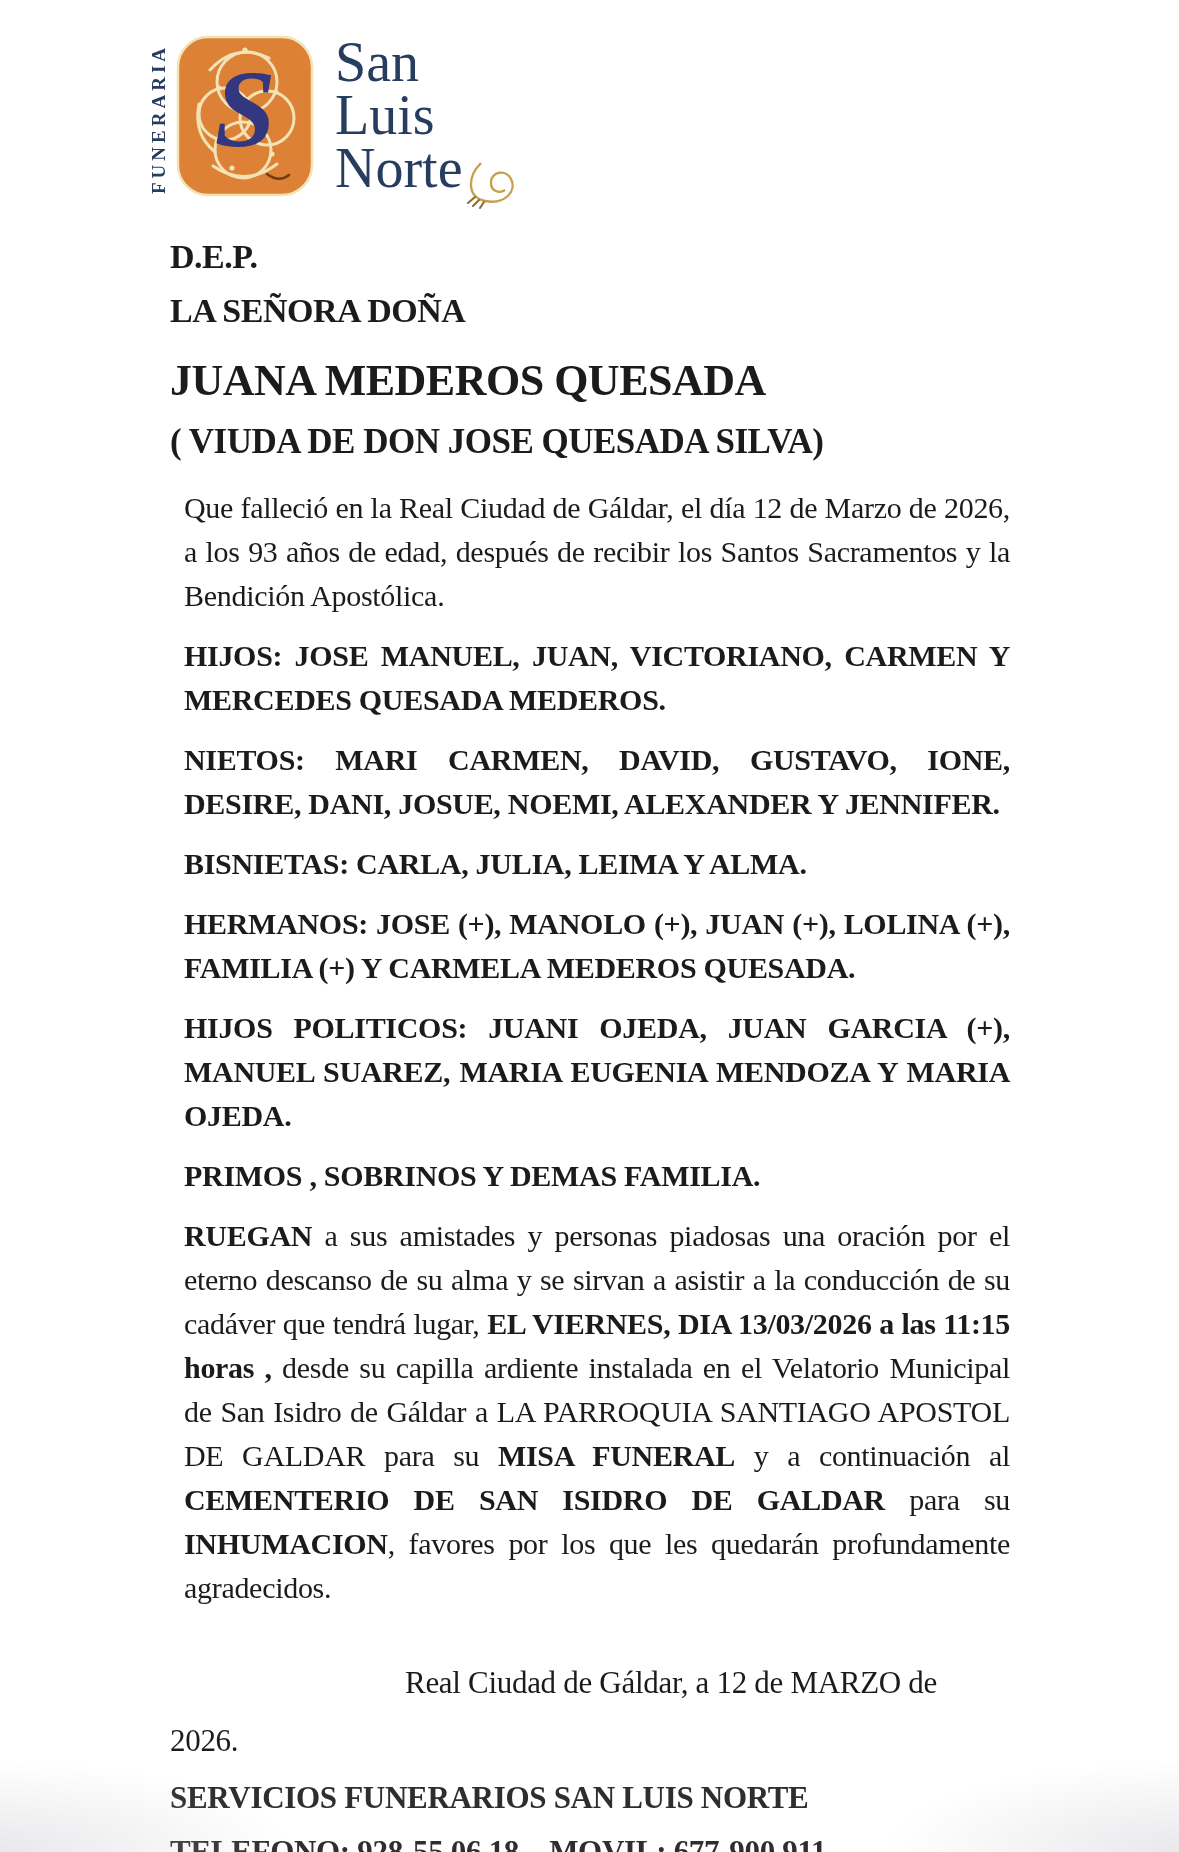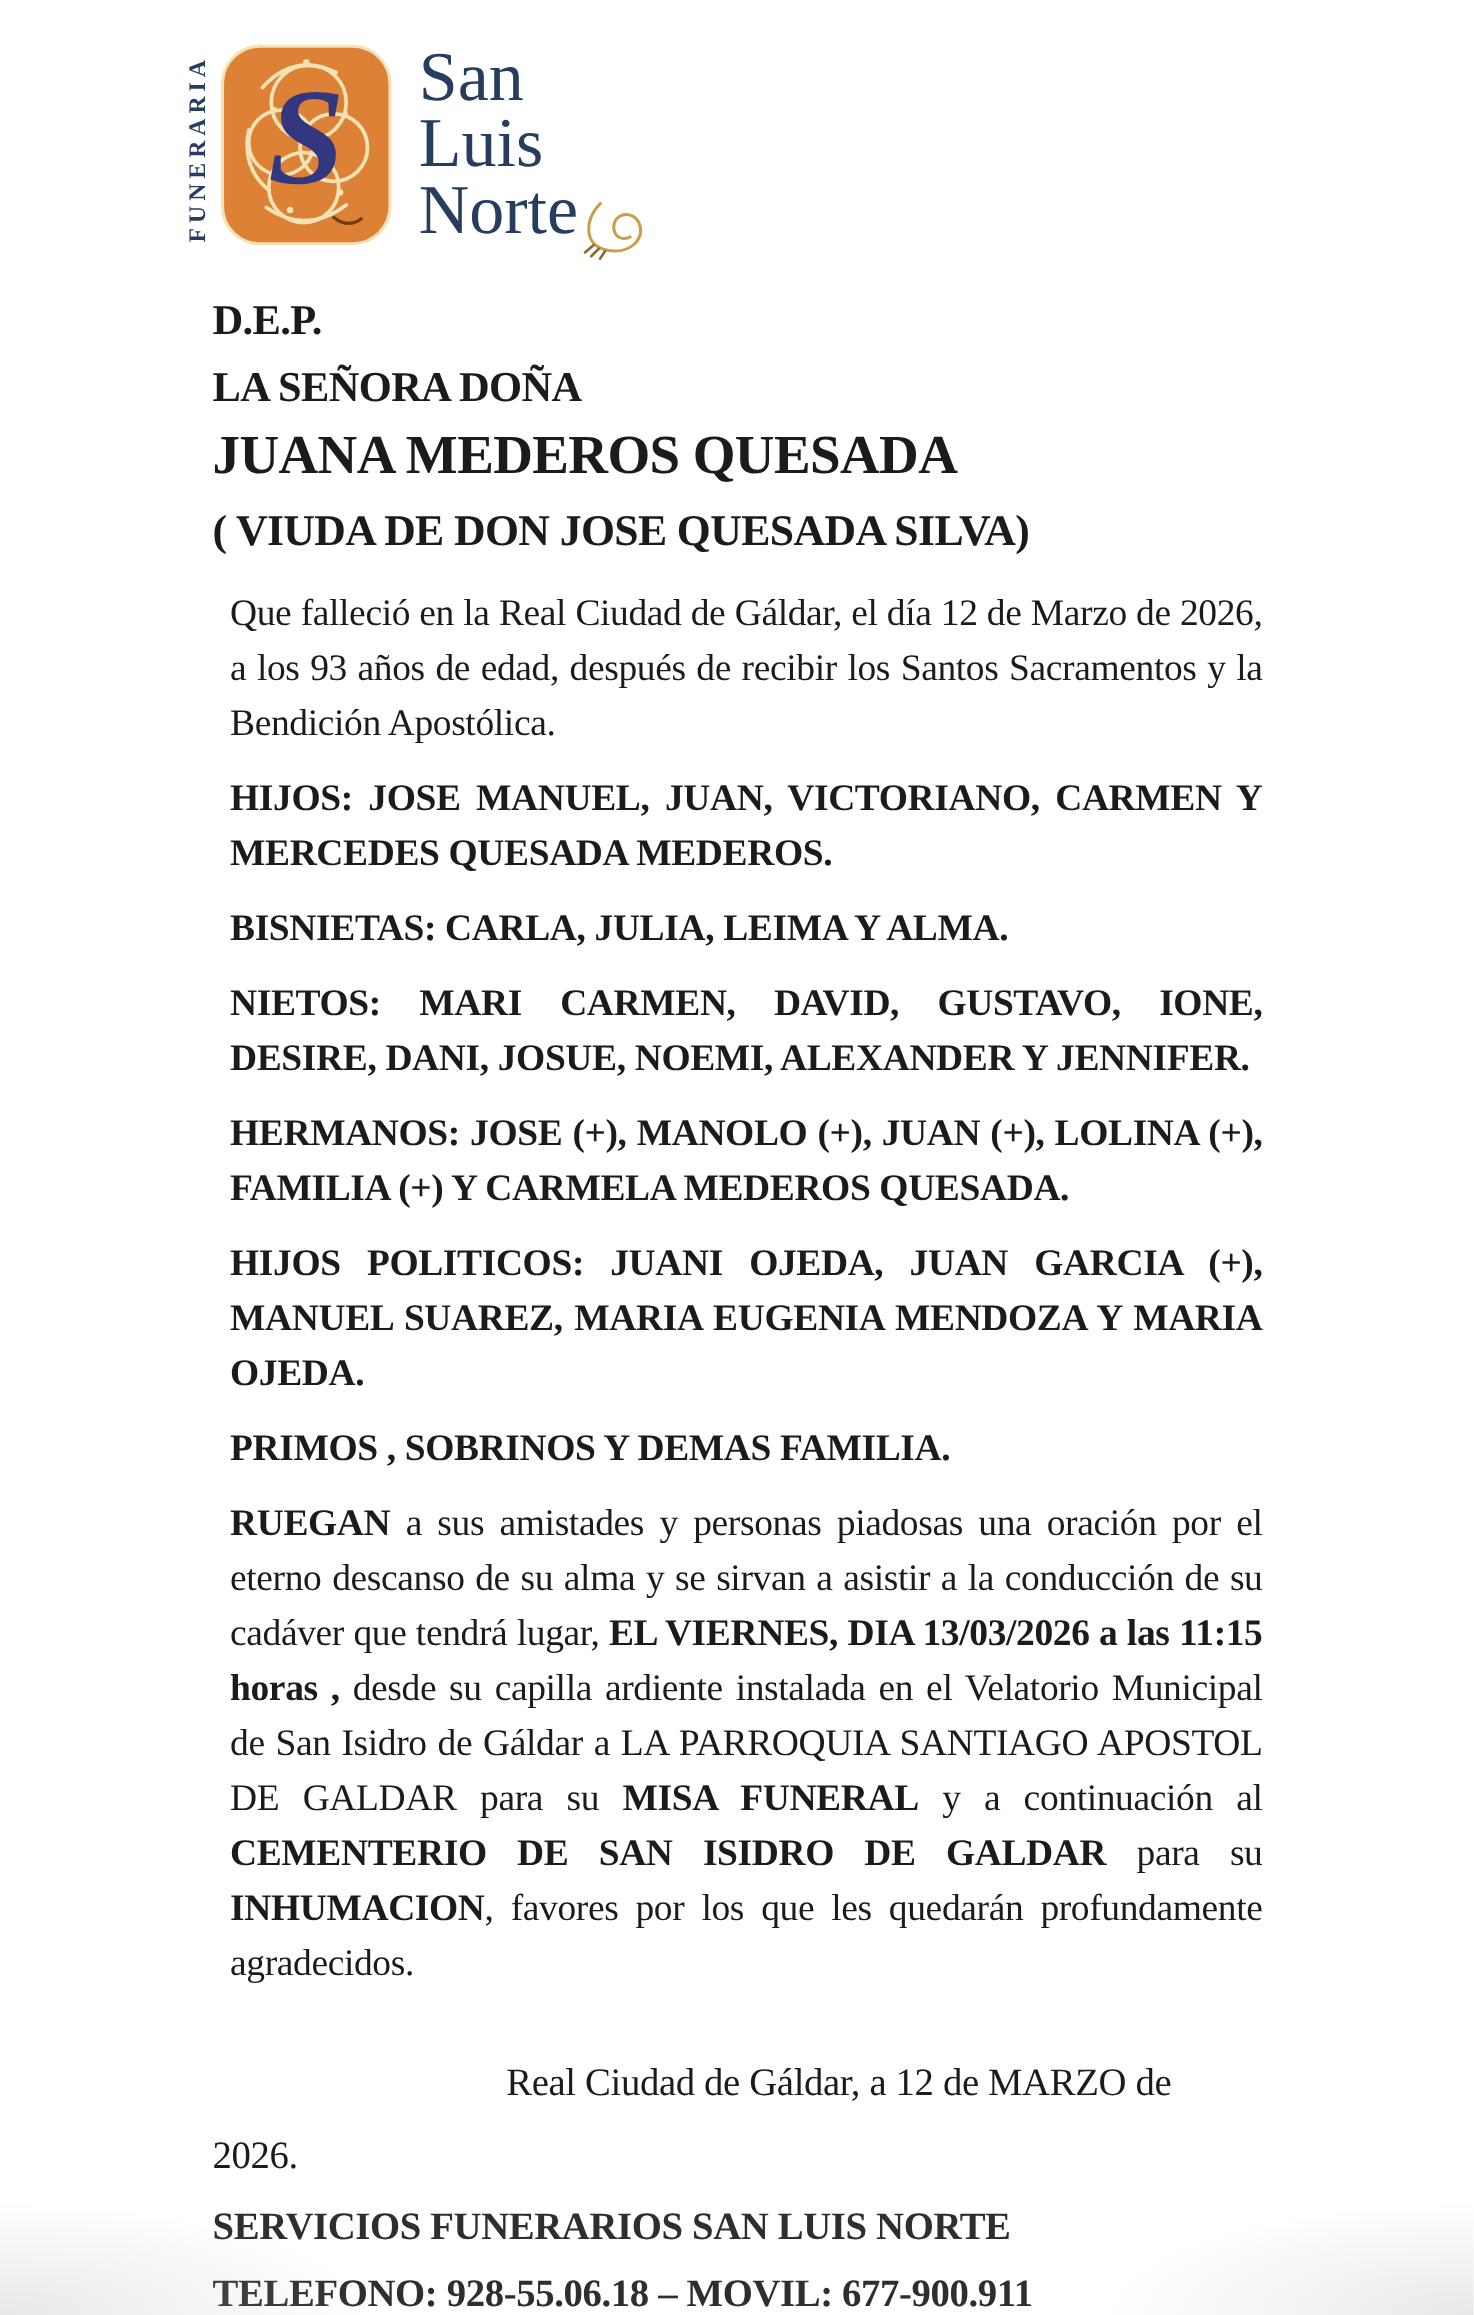--- a/index.html
+++ b/index.html
@@ -40,21 +40,21 @@
     padding-top:2px;
     white-space:nowrap;
   }
   .swirl{vertical-align:-22px;margin-left:-4px;}
 
   
   .col{margin-left:170px;width:840px;}
   .heading{ text-align:left;font-weight:bold;letter-spacing:-0.5px; }
   .h-dep{font-size:34px;margin:34px 0 0 0;}
   .h-honorific{font-size:34px;margin:16px 0 0 0;}
-  .h-name{font-size:44px;margin:8px 0 0 0;}
+  .h-name{font-size:44px;margin:25px 0 0 0;}
   .h-widow{font-size:35px;margin:16px 0 16px 0;}
 
   .para{
     font-size:30px;line-height:44px;
     text-align:justify;letter-spacing:-0.3px;
     margin:0 0 16px 14px;
   }
   .para.first{margin-top:24px;}
   .para b{font-weight:bold;}
   .caps{font-weight:bold;}
@@ -113,22 +113,22 @@
   </div>
 
   <div class="col">
     <div class="heading h-dep">D.E.P.</div>
     <div class="heading h-honorific">LA SEÑORA DOÑA</div>
     <div class="heading h-name">JUANA MEDEROS QUESADA</div>
     <div class="heading h-widow">( VIUDA DE DON JOSE QUESADA SILVA)</div>
 
     <p class="para first"><span>Que falleció en la Real Ciudad de Gáldar, el día 12 de Marzo de 2026, a los 93 años de edad, después de recibir los Santos Sacramentos y la Bendición Apostólica.</span></p>
     <p class="para caps"><b>HIJOS: JOSE MANUEL, JUAN, VICTORIANO, CARMEN Y MERCEDES QUESADA MEDEROS.</b></p>
+    <p class="para caps"><b>NIETOS: MARI CARMEN, DAVID, GUSTAVO, IONE, DESIRE, DANI, JOSUE, NOEMI, ALEXANDER Y JENNIFER.</b></p>
     <p class="para caps"><b>BISNIETAS: CARLA, JULIA, LEIMA Y ALMA.</b></p>
-    <p class="para caps"><b>NIETOS: MARI CARMEN, DAVID, GUSTAVO, IONE, DESIRE, DANI, JOSUE, NOEMI, ALEXANDER Y JENNIFER.</b></p>
     <p class="para caps"><b>HERMANOS: JOSE (+), MANOLO (+), JUAN (+), LOLINA (+), FAMILIA (+) Y CARMELA MEDEROS QUESADA.</b></p>
     <p class="para caps"><b>HIJOS POLITICOS: JUANI OJEDA, JUAN GARCIA (+), MANUEL SUAREZ, MARIA EUGENIA MENDOZA Y MARIA OJEDA.</b></p>
     <p class="para caps"><b>PRIMOS , SOBRINOS Y DEMAS FAMILIA.</b></p>
     <p class="para"><b>RUEGAN</b><span> a sus amistades y personas piadosas una oración por el eterno descanso de su alma y se sirvan a asistir a la conducción de su cadáver que tendrá lugar, </span><b>EL VIERNES, DIA 13/03/2026 a las 11:15 horas ,</b><span> desde su capilla ardiente instalada en el Velatorio Municipal de San Isidro de Gáldar a LA PARROQUIA SANTIAGO APOSTOL DE GALDAR para su </span><b>MISA FUNERAL</b><span> y a continuación al </span><b>CEMENTERIO DE SAN ISIDRO DE GALDAR</b><span> para su </span><b>INHUMACION</b><span>, favores por los que les quedarán profundamente agradecidos.</span></p>
 
     <p class="date-line">Real Ciudad de Gáldar, a 12 de MARZO de 2026.</p>
     <p class="company-line">SERVICIOS FUNERARIOS SAN LUIS NORTE</p>
     <p class="phones-line">TELEFONO: 928-55.06.18 – MOVIL: 677-900.911</p>
   </div>
 

